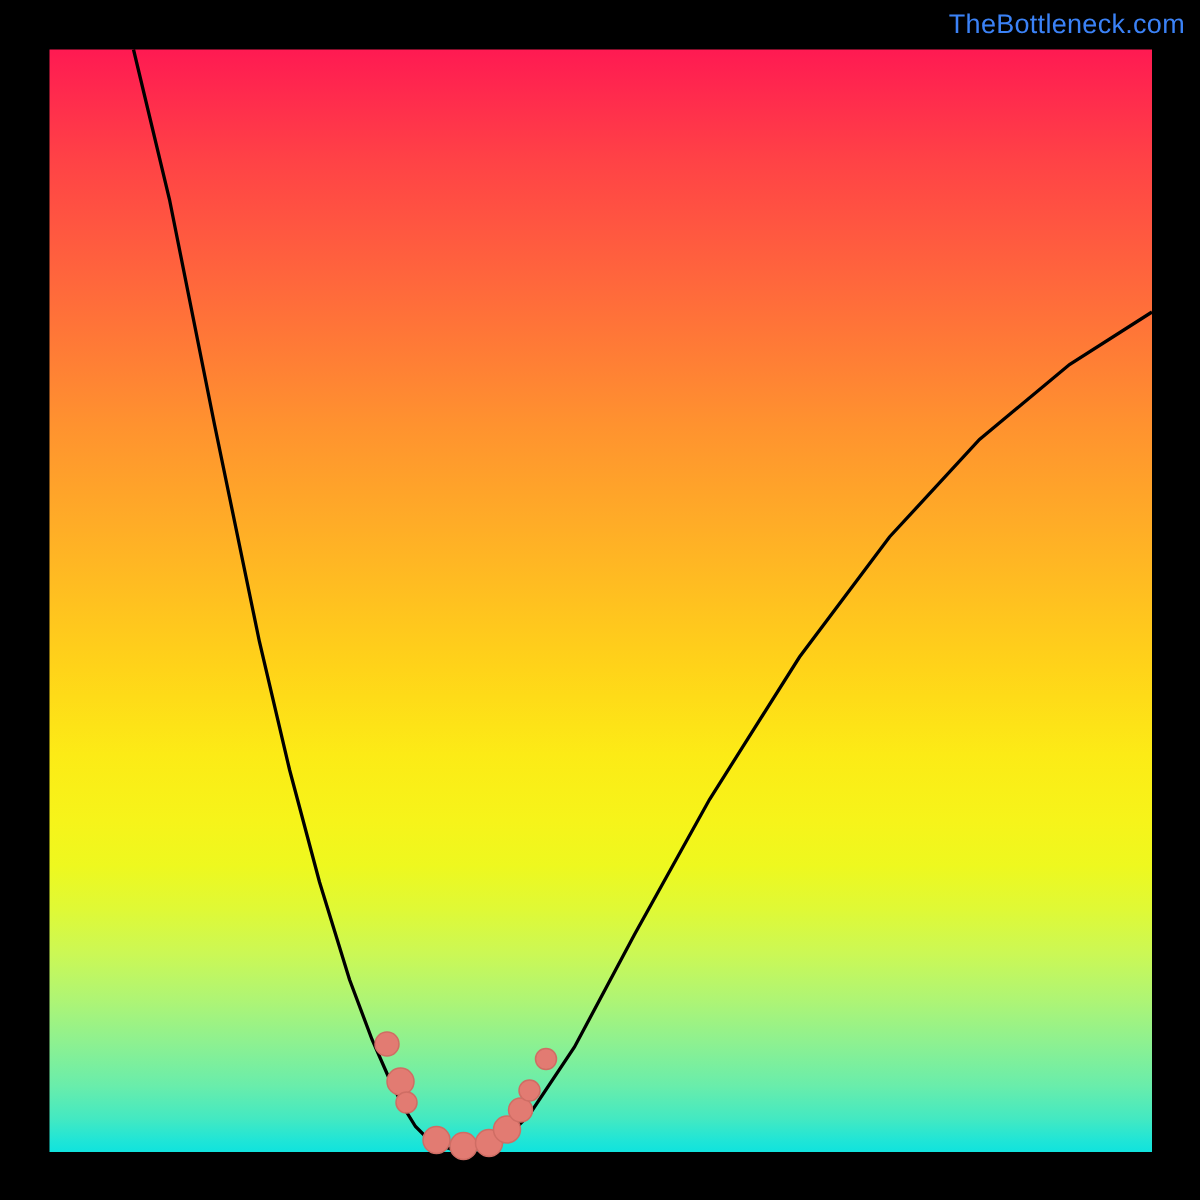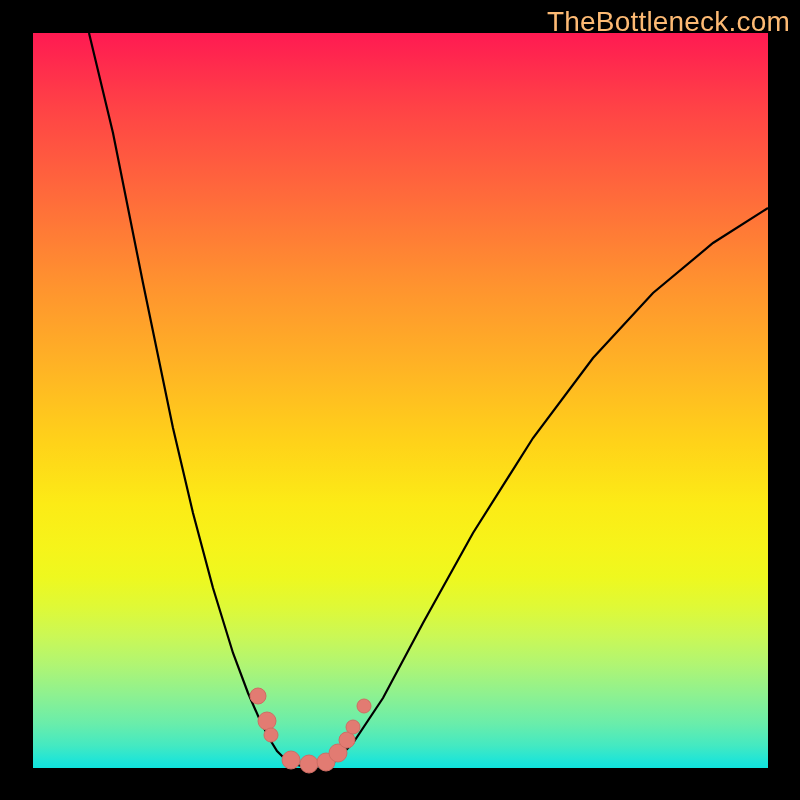--- a/index.html
+++ b/index.html
@@ -49,22 +49,22 @@
     left: 0;
     top: 0;
     width: 735px;
     height: 735px;
     overflow: visible;
   }
   .watermark {
     position: absolute;
     top: 6px;
     right: 10px;
-    color: #fdba74;
-    font-size: 28px;
+    color: #3b82f6;
+    font-size: 18px;
     font-weight: 400;
     letter-spacing: 0.2px;
     user-select: none;
   }
   .curve {
     fill: none;
     stroke: #000;
     stroke-width: 2.2;
   }
   .marker {

